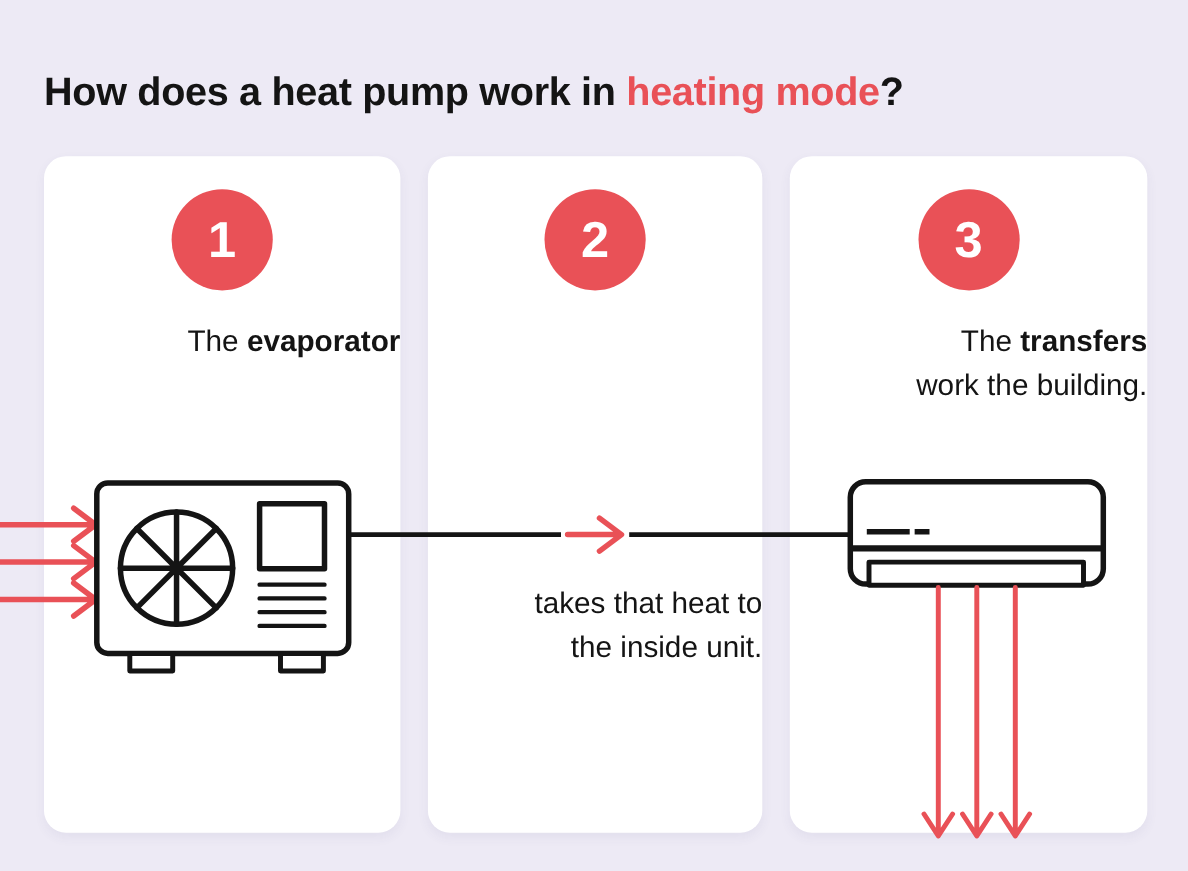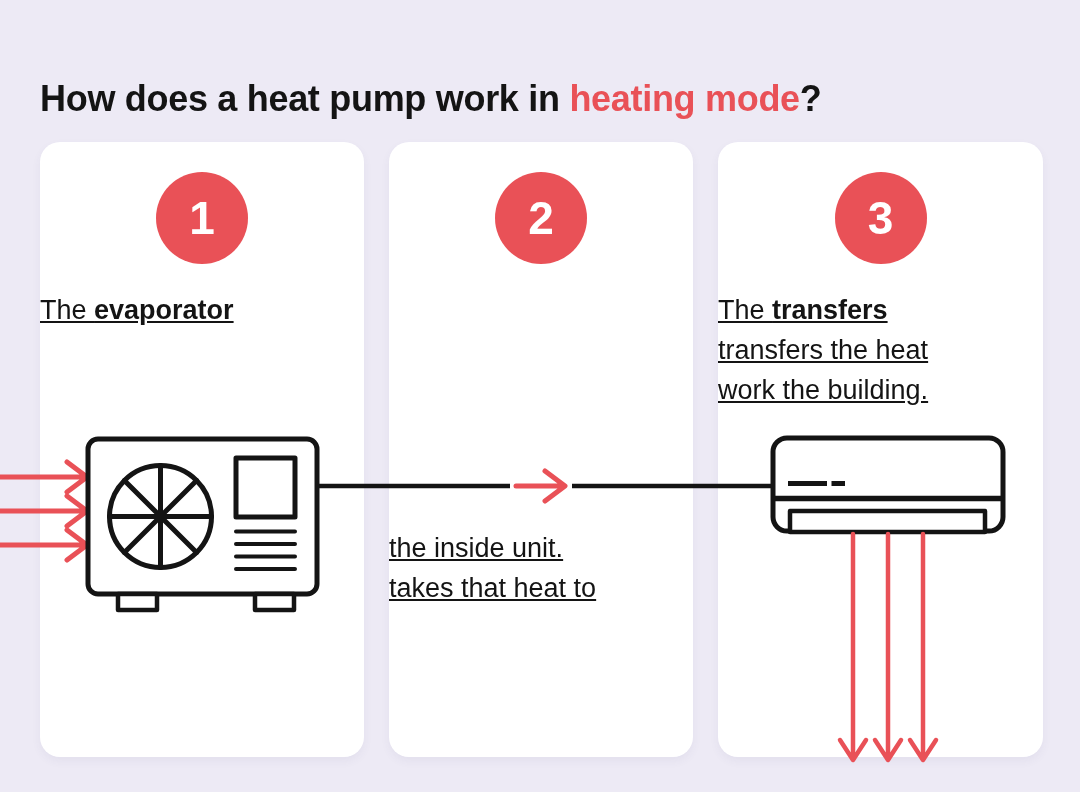--- a/index.html
+++ b/index.html
@@ -17,21 +17,21 @@
   .canvas {
     position: relative;
     width: 1080px;
     height: 792px;
     background: var(--background);
     overflow: hidden;
   }
   .title {
     position: absolute;
     left: 40px;
-    top: 78px;
+    top: 62px;
     font-size: 36px;
     font-weight: 700;
     letter-spacing: -0.3px;
     color: var(--ink);
     white-space: nowrap;
   }
   .title .accent { color: var(--accent); }
   .card {
     position: absolute;
     top: 142px;
@@ -57,25 +57,24 @@
     font-weight: 700;
     display: flex;
     align-items: center;
     justify-content: center;
   }
   .caption {
     position: absolute;
     top: 148px;
     left: 0;
     width: 100%;
-    text-align: left;
+    text-align: right;
     font-size: 27px;
     line-height: 40px;
     color: var(--ink);
-    text-decoration: underline;
   }
   .card2 .caption { top: 386px; }
   .caption .cap-line { display: block; }
   .caption b { font-weight: 700; }
   .art {
     position: absolute;
     left: 0;
     top: 0;
     width: 1080px;
     height: 792px;
@@ -99,32 +98,31 @@
     <p class="caption">
       <span class="cap-line"><span>The </span><b>evaporator</b></span>
     </p>
   </div>
 
   <div class="card card2">
     <div class="badge">
         <span>2</span>
       </div>
     <p class="caption">
+      <span class="cap-line">takes that heat to</span>
       <span class="cap-line">the inside unit.</span>
-      <span class="cap-line">takes that heat to</span>
     </p>
   </div>
 
   <div class="card card3">
     <div class="badge">
         <span>3</span>
       </div>
     <p class="caption">
       <span class="cap-line"><span>The </span><b>transfers</b></span>
-      <span class="cap-line">transfers the heat</span>
       <span class="cap-line">work the building.</span>
     </p>
   </div>
 
   <svg class="art" viewBox="0 0 1080 792" aria-hidden="true">
 
     <g class="stroke-accent" fill="none" stroke-width="5" stroke-linecap="round" stroke-linejoin="round">
       <path d="M0 477 H84 M67 462 L87 477 L67 492"></path>
       <path d="M0 511 H84 M67 496 L87 511 L67 526"></path>
       <path d="M0 545 H84 M67 530 L87 545 L67 560"></path>

